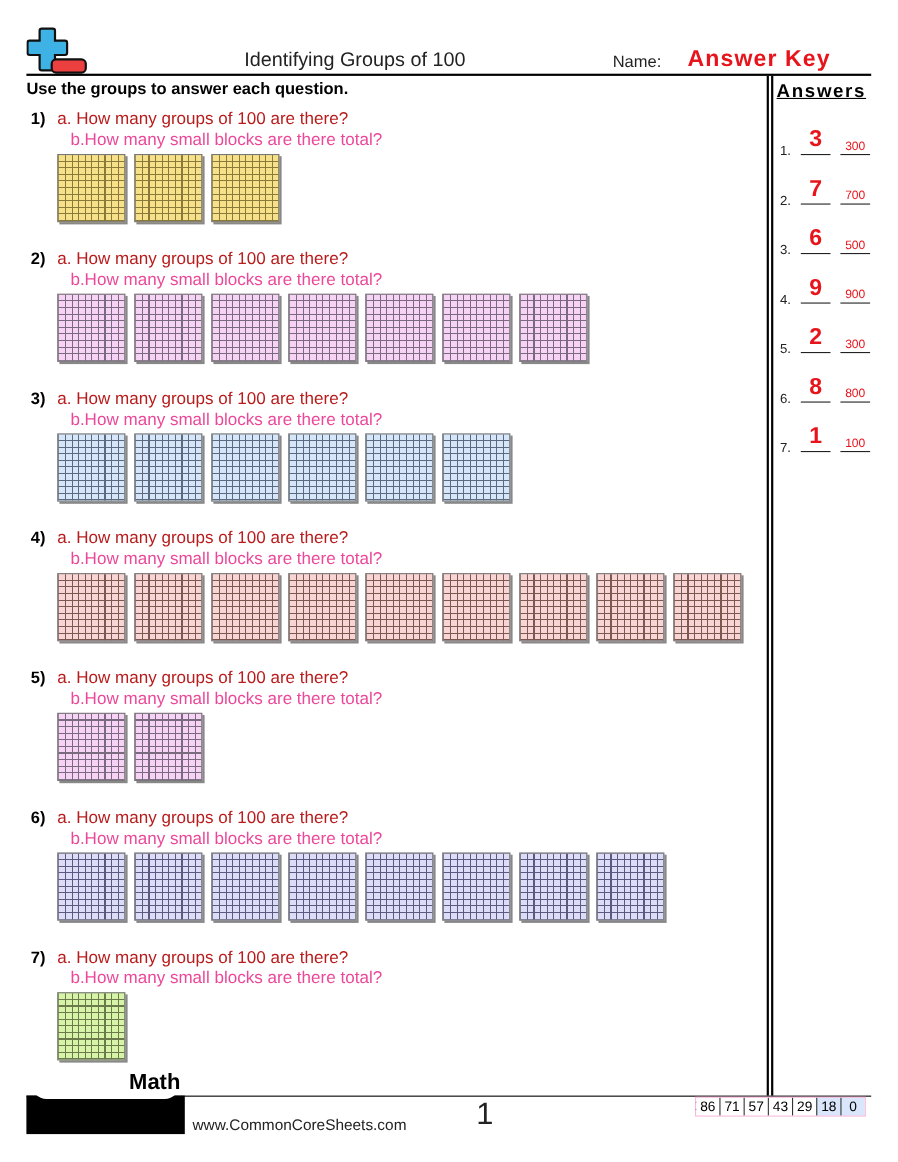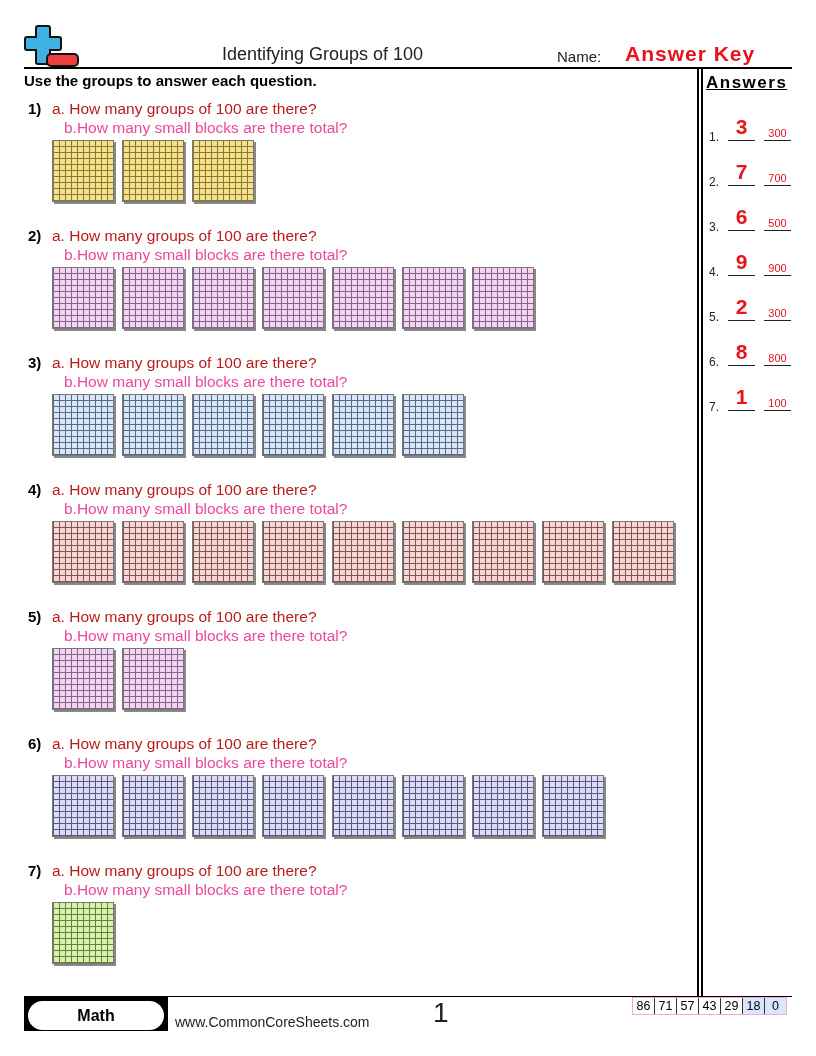--- a/index.html
+++ b/index.html
@@ -22,21 +22,21 @@
       width:60px; height:60px; position:relative;
       box-shadow: 2px 2px 0 #888;
       border:1px solid #777;
     }
     .ans-row { position:absolute; left:709px; font-size:12px; color:#222; }
     .ans-num { position:absolute; left:0; top:8px; }
     .ans-big { position:absolute; left:19px; top:-6px; width:27px; text-align:center; font-size:21px; font-weight:bold; color:#e8141c; border-bottom:1.5px solid #222; height:24px; line-height:22px; }
     .ans-small { position:absolute; left:55px; top:4px; width:27px; text-align:center; font-size:11px; font-weight:normal; color:#e8141c; border-bottom:1.5px solid #222; height:14px; line-height:14px; }
     .footer-rule { position:absolute; left:24px; top:996px; width:768px; height:1px; background:#000; }
     .math-box { position:absolute; left:24px; top:996px; width:144px; height:35px; background:#000; }
-    .math-pill { position:absolute; left:28px; top:1001px; width:136px; height:29px; background:#fff; border-radius:16px; text-align:center; line-height:29px; font-size:16px; font-weight:bold; }
+    .math-pill { position:absolute; left:28px; top:970px; width:136px; height:29px; background:#fff; border-radius:16px; text-align:right; line-height:29px; font-size:20px; font-weight:bold; }
     .site { position:absolute; left:175px; top:1014px; font-size:14px; color:#222; }
     .page-num { position:absolute; left:433px; top:997px; font-size:28px; color:#222; }
     .range { position:absolute; left:606px; top:998px; font-size:12px; color:#222;margin-left:25px; }
     .score-table { position:absolute; left:632px; top:997px; display:flex; border:1px solid #f9a8d4; }
     .score-cell { width:21px; height:16px; line-height:16px; text-align:center; font-size:12.5px; border-left:1px solid #333; background:#fff; }
     .score-cell:first-child { border-left:none; }
     .score-cell.hl { background:#d9e6fb; }
   </style>
 </head>
 <body>

